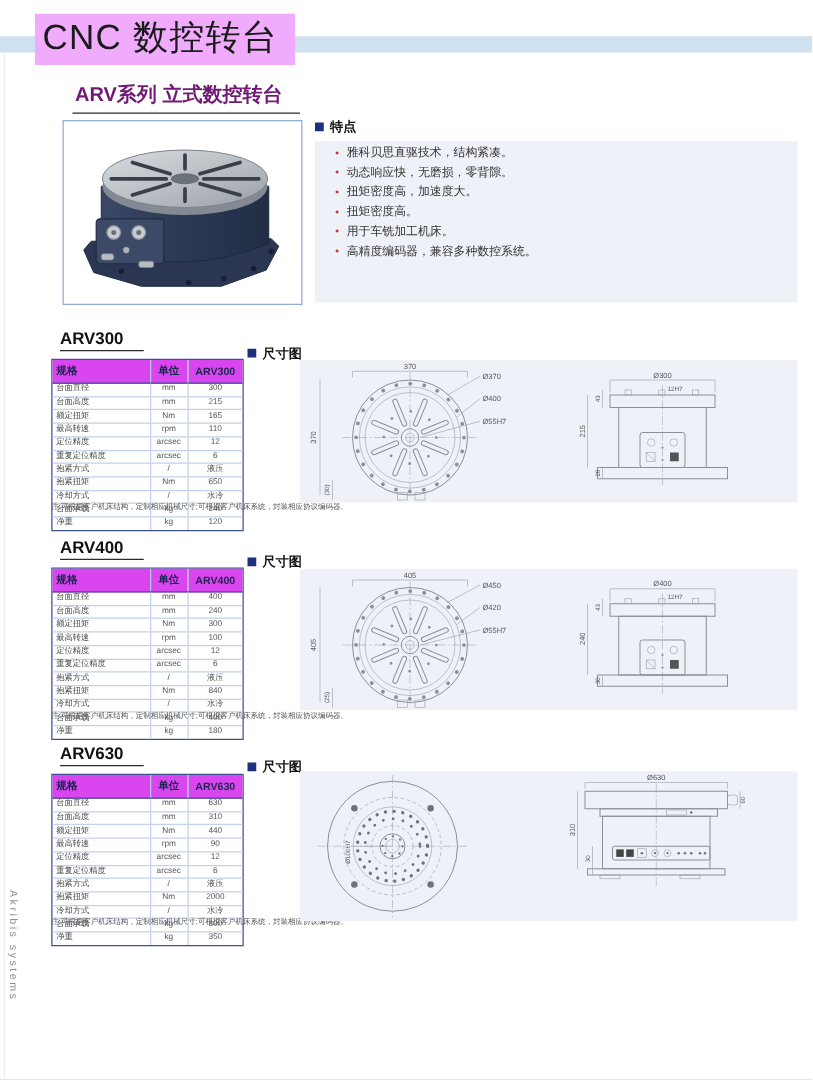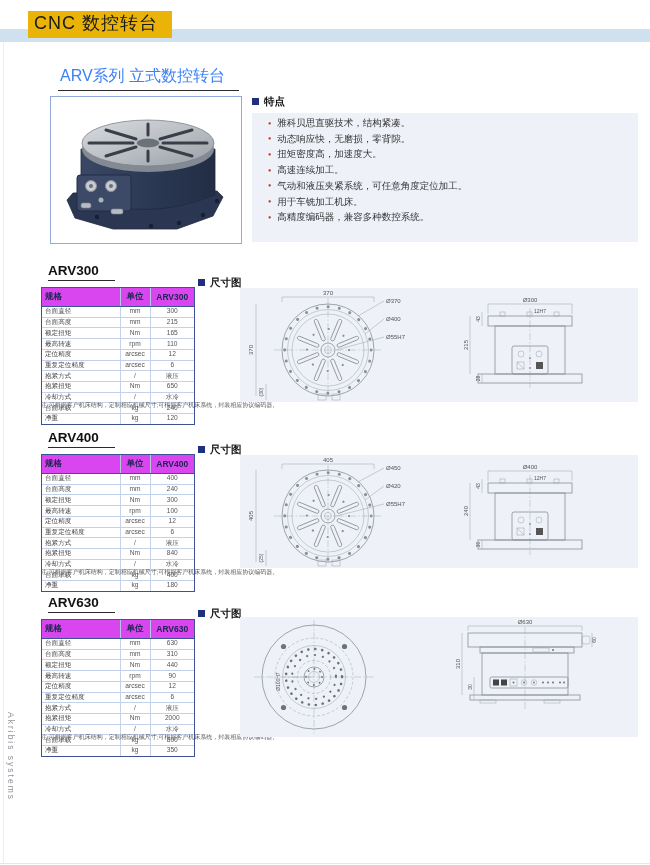--- a/index.html
+++ b/index.html
@@ -1,23 +1,23 @@
 <!DOCTYPE html>
 <html><head>
 <meta charset="utf-8">
 <style>
   html,body{margin:0;padding:0;background:#fff;}
   body{font-family:"Liberation Sans","DejaVu Sans",sans-serif;}
   #page{position:relative;width:650px;height:865px;background:#fff;overflow:hidden;}
 
   
   .titlebar{position:absolute;top:29px;left:0;width:650px;height:13px;background:#cfe1ef;}
-  .page-title{position:absolute;top:11px;left:28px;background:#eab308;padding:0 14px 3px 6px;
-    font-size:18px;color:#1a1a1a;letter-spacing:1px;white-space:nowrap;}
-  .subtitle{position:absolute;top:66px;left:58px;font-size:16px;font-weight:normal;color:#3b82f6;
+  .page-title{position:absolute;top:11px;left:28px;background:#f0abfc;padding:0 14px 3px 6px;
+    font-size:28px;color:#1a1a1a;letter-spacing:1px;white-space:nowrap;}
+  .subtitle{position:absolute;top:66px;left:58px;font-size:16px;font-weight:bold;color:#701a75;
     border-bottom:1.5px solid #2b2b2b;padding:0 14px 3px 2px;white-space:nowrap;}
 
   
   .product-box{position:absolute;top:96px;left:50px;width:190px;height:146px;
     border:1px solid #93a9d8;background:#fff;}
 
   
   .blk-label{position:absolute;font-size:10.5px;font-weight:bold;color:#111;white-space:nowrap;}
   .blk-label .sq{display:inline-block;width:7px;height:7px;background:#1e2f80;margin-right:5px;}
 
@@ -134,22 +134,21 @@
   </div>
 
   <div class="blk-label features-label">
     <span class="sq"></span><span>特点</span>
   </div>
   <div class="features-panel">
     <ul>
         <li>雅科贝思直驱技术，结构紧凑。</li>
         <li>动态响应快，无磨损，零背隙。</li>
         <li>扭矩密度高，加速度大。</li>
-        <li>高速连续加工。</li>
-        <li>气动和液压夹紧系统，可任意角度定位加工。</li>
+        <li>扭矩密度高。</li>
         <li>用于车铣加工机床。</li>
         <li>高精度编码器，兼容多种数控系统。</li>
       </ul>
   </div>
 
   <div class="sec-heading h1">ARV300</div>
   <div class="table-wrap t1">
     <table class="spec">
       <colgroup>
           <col class="c-name">

